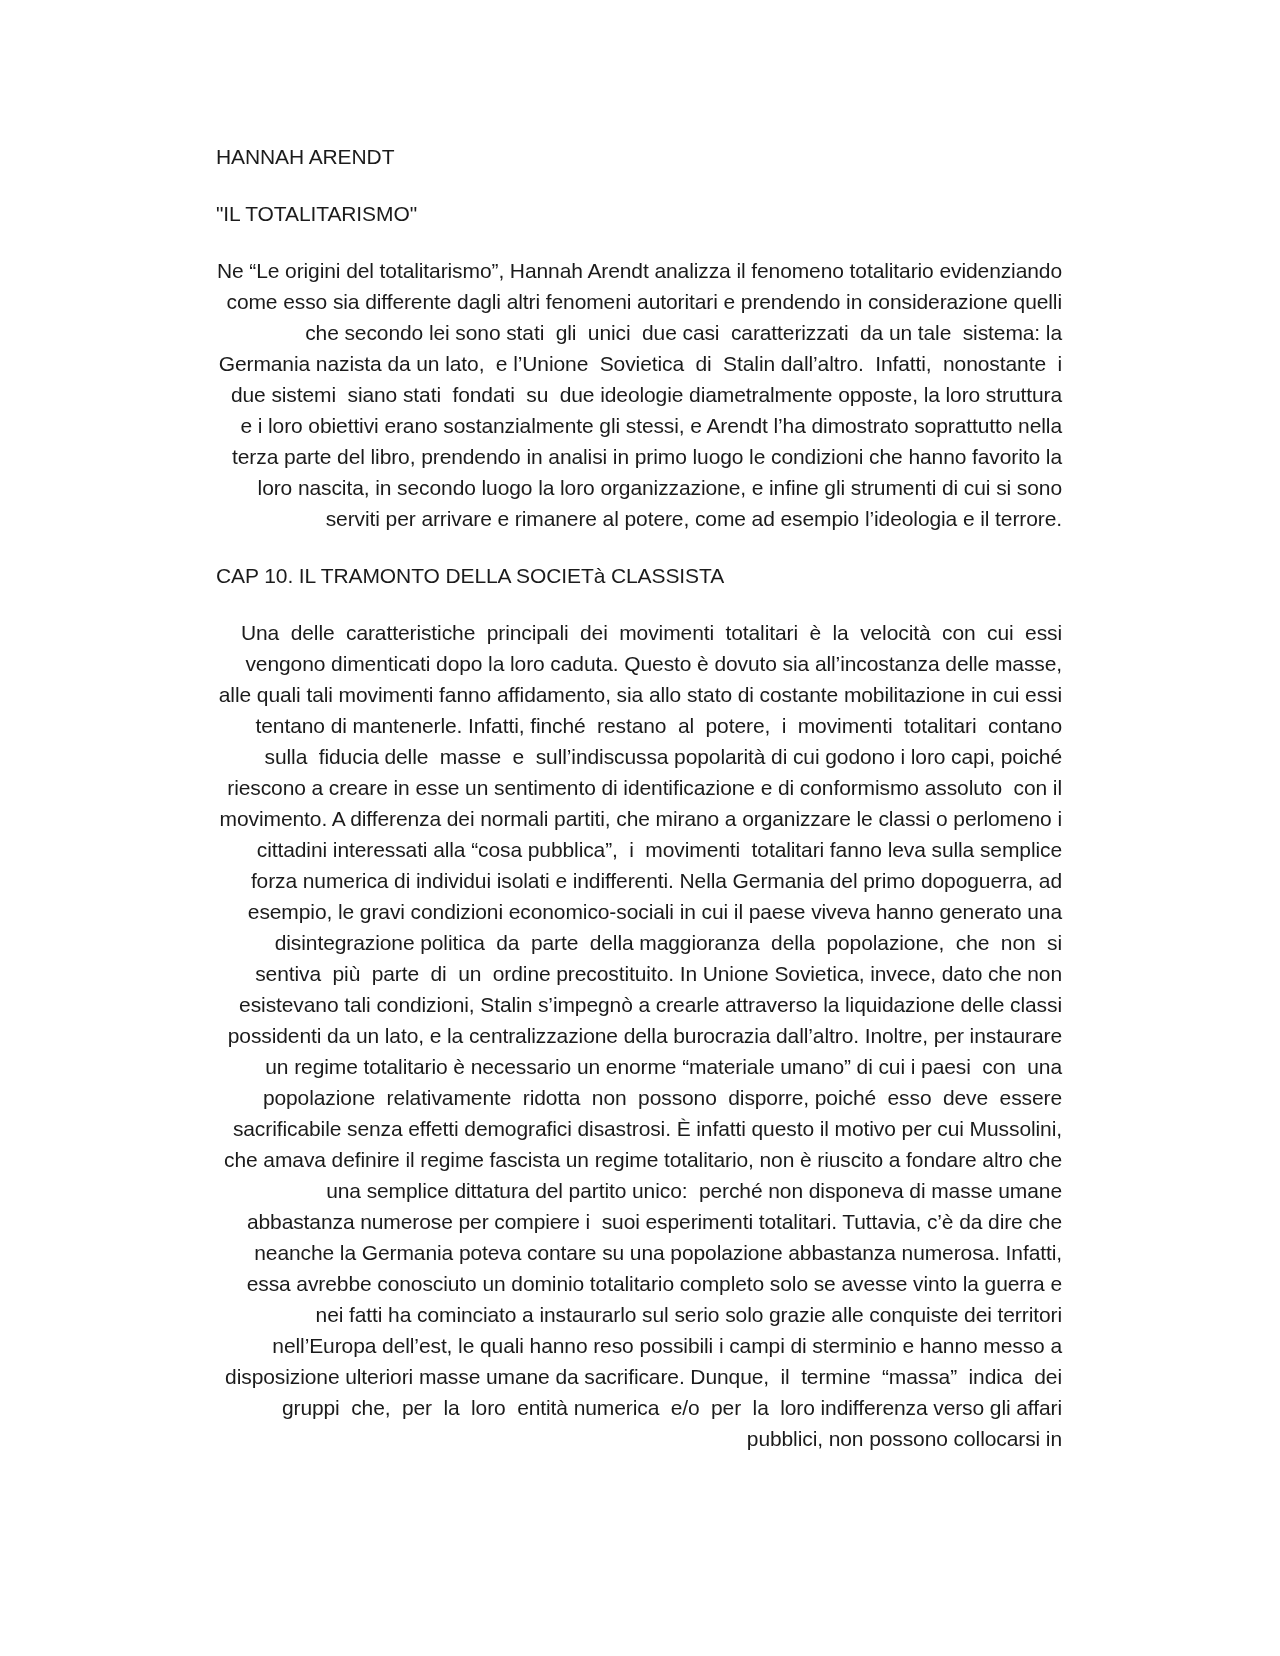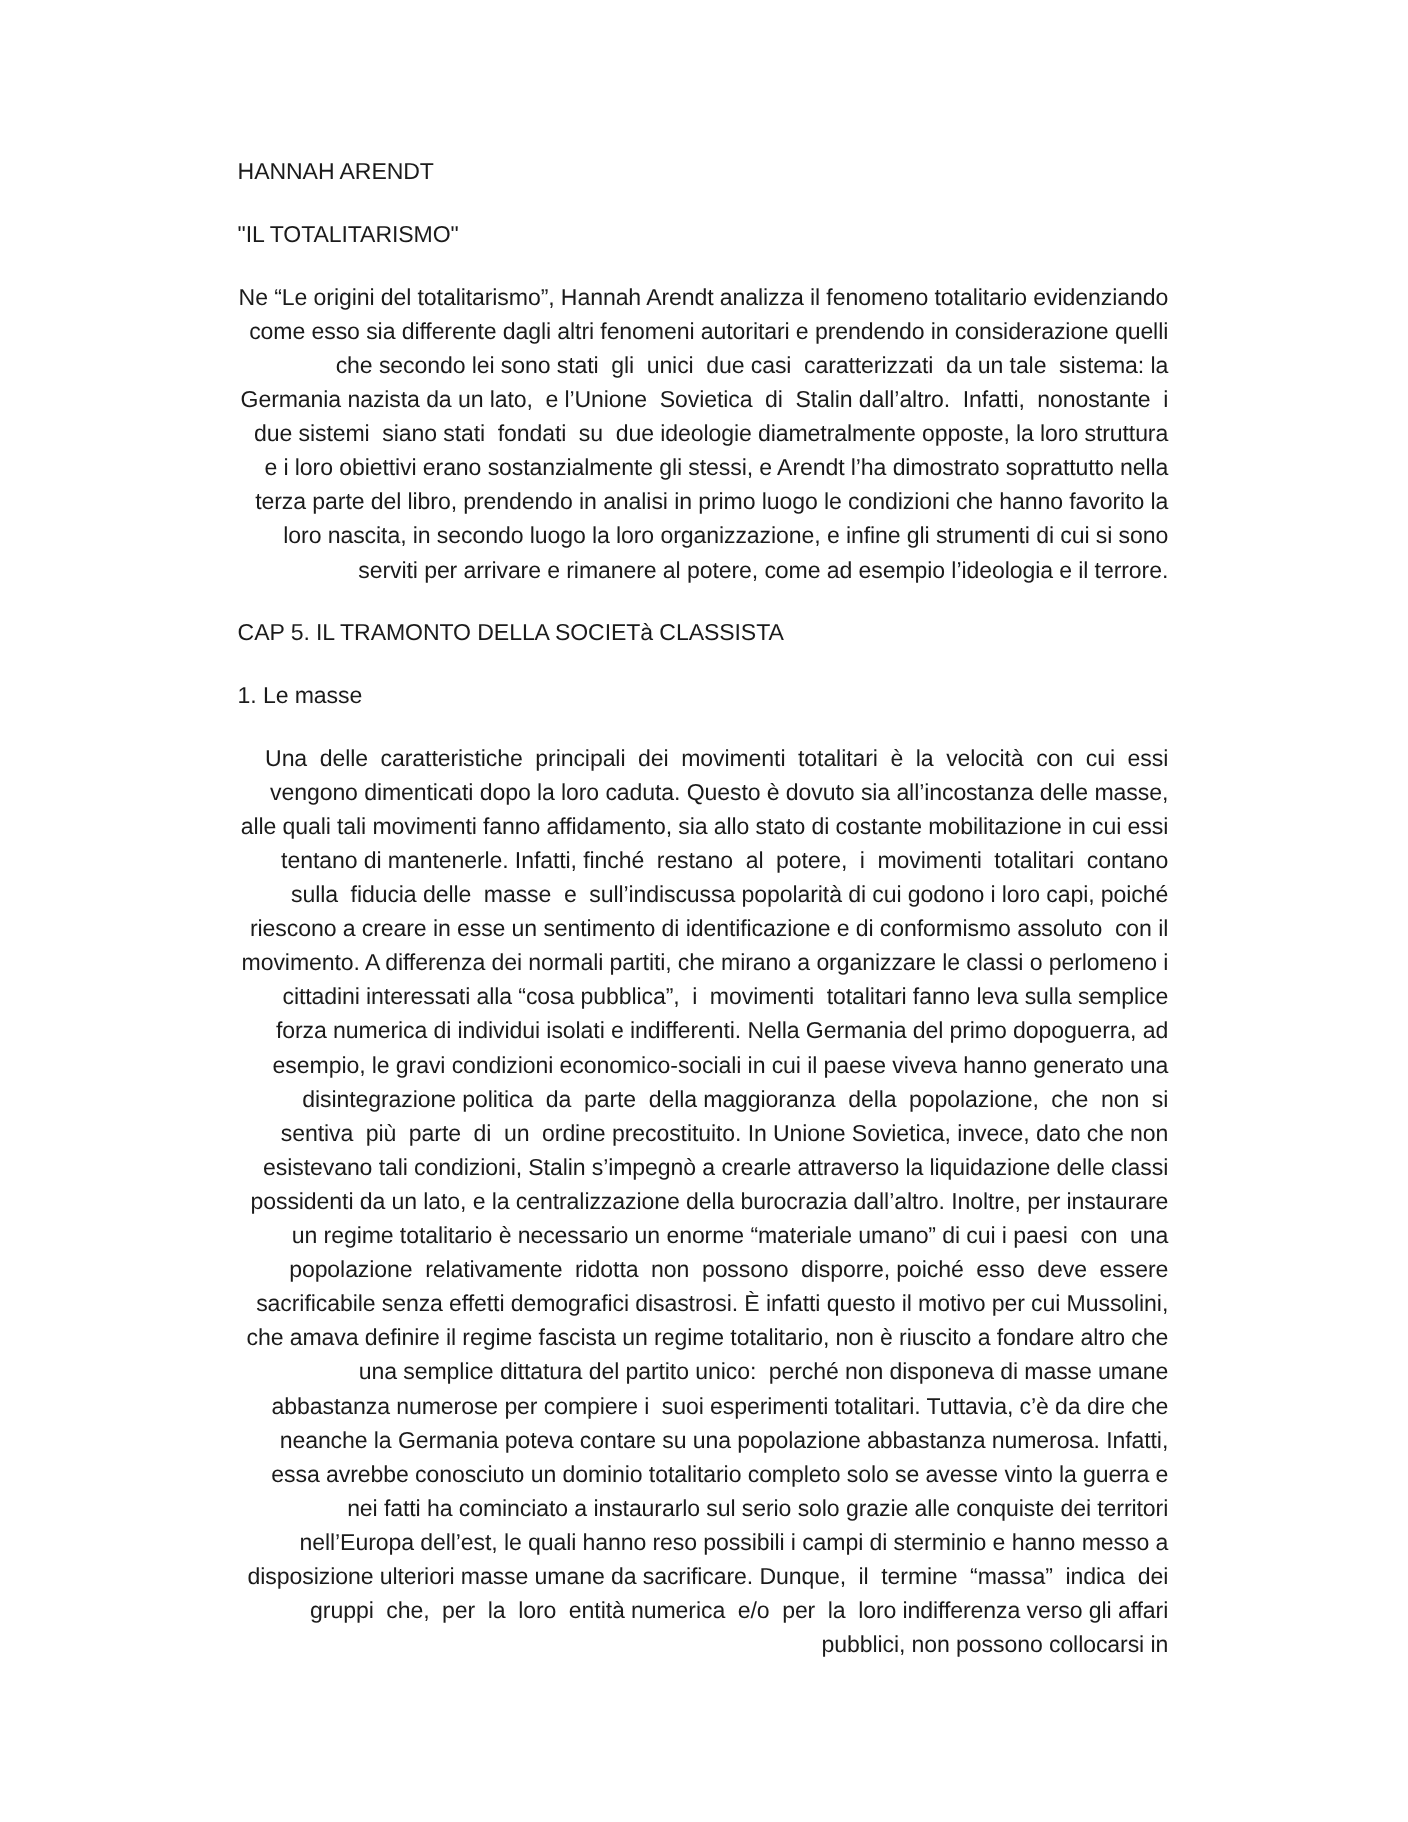--- a/index.html
+++ b/index.html
@@ -40,19 +40,18 @@
 <body>
 
 <div class="page">
 
   <p class="heading">HANNAH ARENDT</p>
 
   <p class="heading">"IL TOTALITARISMO"</p>
 
   <p class="block">Ne “Le origini del totalitarismo”, Hannah Arendt analizza il fenomeno totalitario evidenziando come esso sia differente dagli altri fenomeni autoritari e prendendo in considerazione quelli che secondo lei sono stati  gli  unici  due casi  caratterizzati  da un tale  sistema: la Germania nazista da un lato,  e l’Unione  Sovietica  di  Stalin dall’altro.  Infatti,  nonostante  i  due sistemi  siano stati  fondati  su  due ideologie diametralmente opposte, la loro struttura e i loro obiettivi erano sostanzialmente gli stessi, e Arendt l’ha dimostrato soprattutto nella terza parte del libro, prendendo in analisi in primo luogo le condizioni che hanno favorito la loro nascita, in secondo luogo la loro organizzazione, e infine gli strumenti di cui si sono serviti per arrivare e rimanere al potere, come ad esempio l’ideologia e il terrore.</p>
 
-  <p class="heading">CAP 5. IL TRAMONTO DELLA SOCIETà CLASSISTA</p>
+  <p class="heading">CAP 10. IL TRAMONTO DELLA SOCIETà CLASSISTA</p>
 
-  <p class="heading">1. Le masse</p>
 
   <p class="block">Una  delle  caratteristiche  principali  dei  movimenti  totalitari  è  la  velocità  con  cui  essi vengono dimenticati dopo la loro caduta. Questo è dovuto sia all’incostanza delle masse, alle quali tali movimenti fanno affidamento, sia allo stato di costante mobilitazione in cui essi tentano di mantenerle. Infatti, finché  restano  al  potere,  i  movimenti  totalitari  contano  sulla  fiducia delle  masse  e  sull’indiscussa popolarità di cui godono i loro capi, poiché riescono a creare in esse un sentimento di identificazione e di conformismo assoluto  con il movimento. A differenza dei normali partiti, che mirano a organizzare le classi o perlomeno i cittadini interessati alla “cosa pubblica”,  i  movimenti  totalitari fanno leva sulla semplice forza numerica di individui isolati e indifferenti. Nella Germania del primo dopoguerra, ad esempio, le gravi condizioni economico-sociali in cui il paese viveva hanno generato una disintegrazione politica  da  parte  della maggioranza  della  popolazione,  che  non  si  sentiva  più  parte  di  un  ordine precostituito. In Unione Sovietica, invece, dato che non esistevano tali condizioni, Stalin s’impegnò a crearle attraverso la liquidazione delle classi possidenti da un lato, e la centralizzazione della burocrazia dall’altro. Inoltre, per instaurare un regime totalitario è necessario un enorme “materiale umano” di cui i paesi  con  una  popolazione  relativamente  ridotta  non  possono  disporre, poiché  esso  deve  essere sacrificabile senza effetti demografici disastrosi. È infatti questo il motivo per cui Mussolini, che amava definire il regime fascista un regime totalitario, non è riuscito a fondare altro che una semplice dittatura del partito unico:  perché non disponeva di masse umane abbastanza numerose per compiere i  suoi esperimenti totalitari. Tuttavia, c’è da dire che neanche la Germania poteva contare su una popolazione abbastanza numerosa. Infatti, essa avrebbe conosciuto un dominio totalitario completo solo se avesse vinto la guerra e nei fatti ha cominciato a instaurarlo sul serio solo grazie alle conquiste dei territori nell’Europa dell’est, le quali hanno reso possibili i campi di sterminio e hanno messo a disposizione ulteriori masse umane da sacrificare. Dunque,  il  termine  “massa”  indica  dei  gruppi  che,  per  la  loro  entità numerica  e/o  per  la  loro indifferenza verso gli affari pubblici, non possono collocarsi in</p>
 
 </div>
 
 </body></html>

